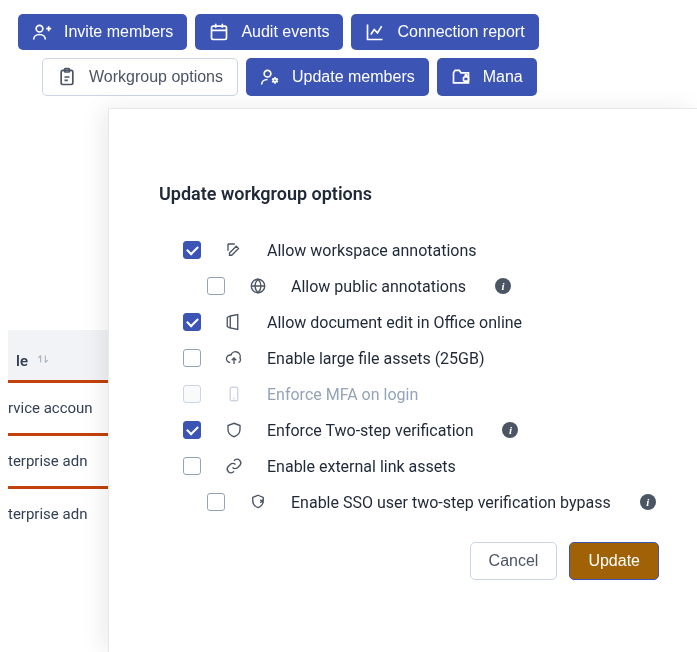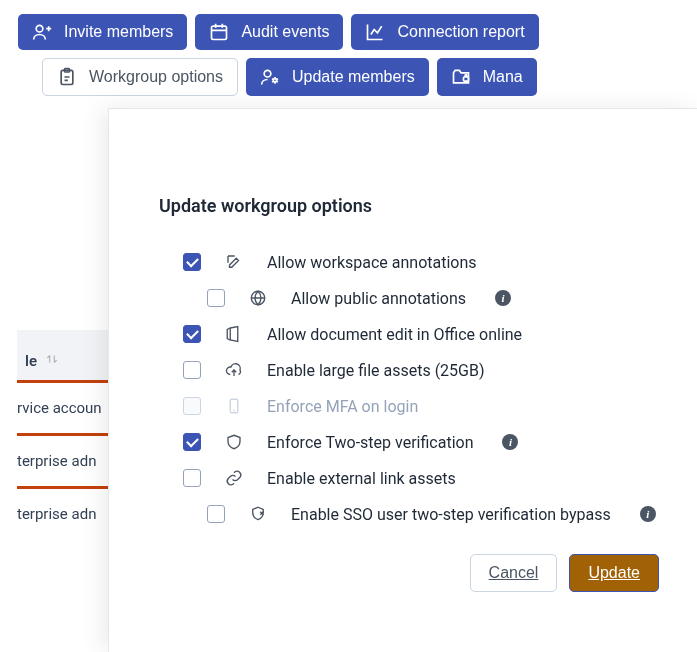--- a/index.html
+++ b/index.html
@@ -42,21 +42,21 @@
     border: 1px solid #cbd5e1;
     margin-left: 24px;
   }
   .btn svg { width: 20px; height: 20px; flex-shrink: 0; }
   .btn-primary svg { stroke: #fff; fill: none; }
   .btn-outline svg { stroke: #4b5563; fill: none; }
 
   
   .bg-content {
     position: absolute;
-    left: 17px;
+    left: 8px;
     top: 330px;
     width: 115px;
     font-size: 15px;
     color: #334155;
   }
   .bg-header {
     background: #f1f3f6;
     padding: 22px 8px 10px 8px;
     font-weight: 600;
     display: flex;
@@ -76,21 +76,21 @@
     position: absolute;
     left: 108px;
     top: 108px;
     right: 0;
     bottom: 0;
     background: #fff;
     border: 1px solid #e6e8ec;
     border-right: none;
     border-bottom: none;
     box-shadow: -6px 0 22px rgba(0,0,0,0.08);
-    padding: 44px 30px 28px 30px;
+    padding: 32px 30px 28px 30px;
   }
   .modal-title {
     font-size: 18px;
     font-weight: 600;
     color: #1f2937;
     margin: 42px 0 28px 20px;
   }
   .option-list { margin-left: 44px; }
 
   .option-row {
@@ -165,21 +165,20 @@
     justify-content: flex-end;
     gap: 12px;
     margin-top: 22px;
     padding-right: 8px;
   }
   .footer-btn {
     padding: 9px 18px;
     border-radius: 5px;
     font-size: 16px;
     cursor: pointer;
-    text-decoration: underline;
   }
   .footer-cancel {
     background: #fff;
     border: 1px solid #cbd5e1;
     color: #4b5563;
   }
   .footer-submit {
     background: #a16207;
     border: 1px solid #3c55b4;
     color: #fff;

